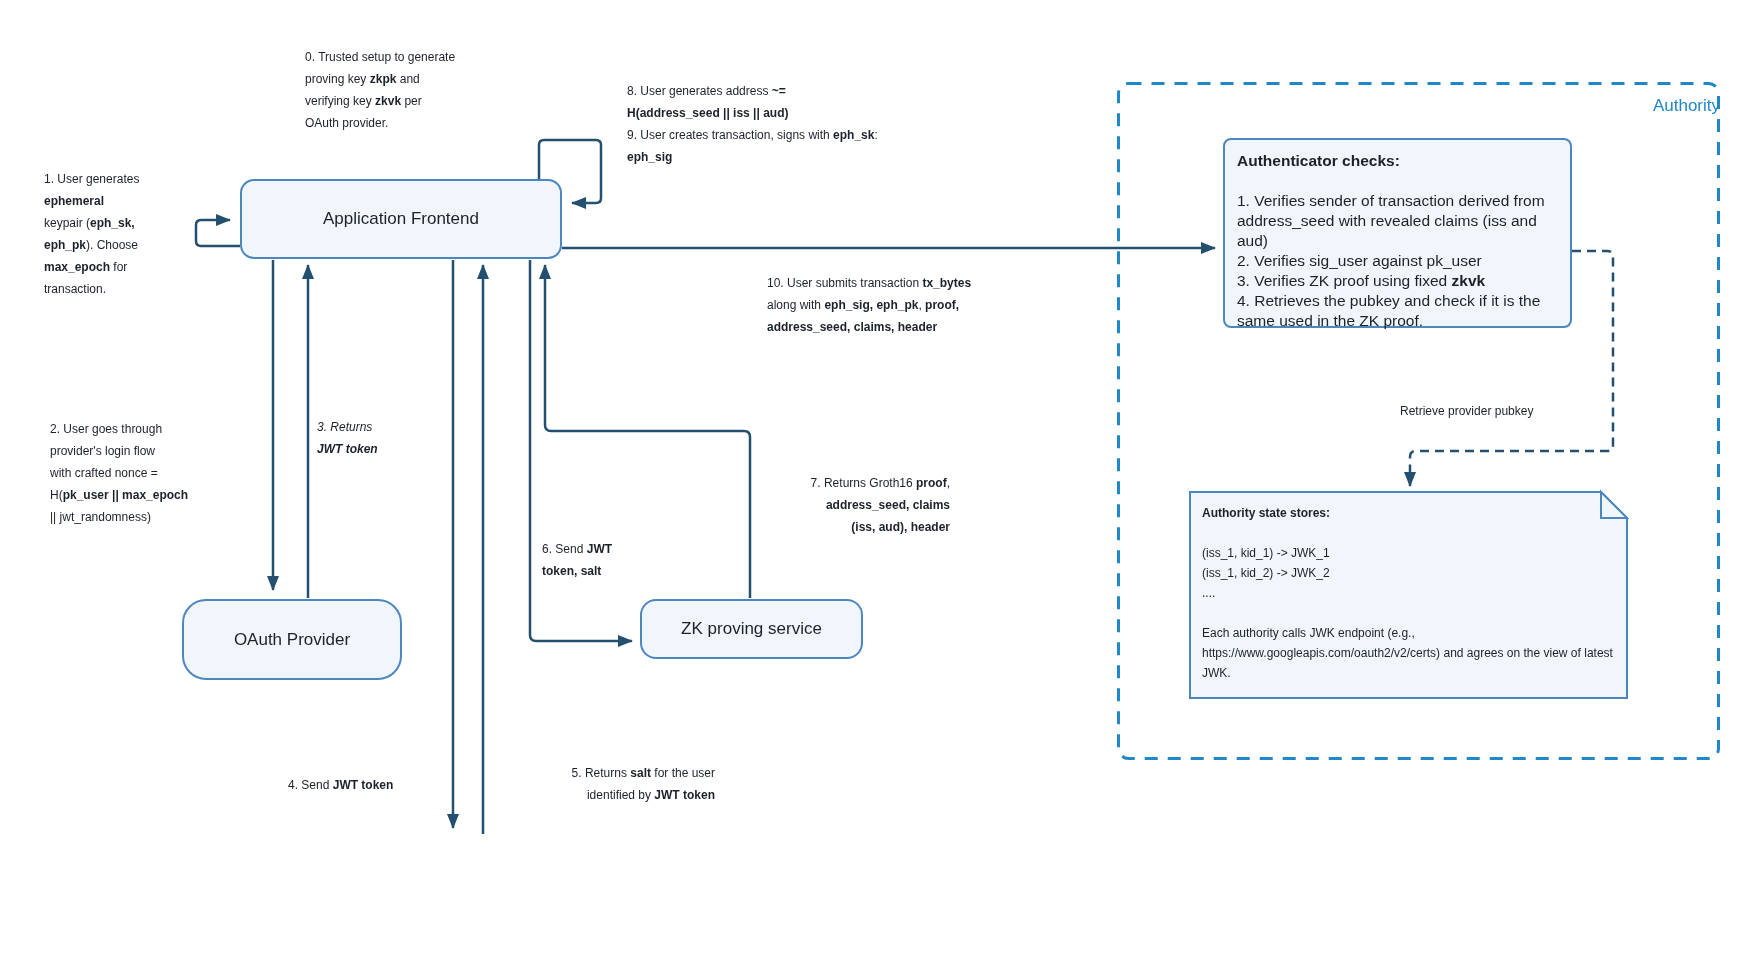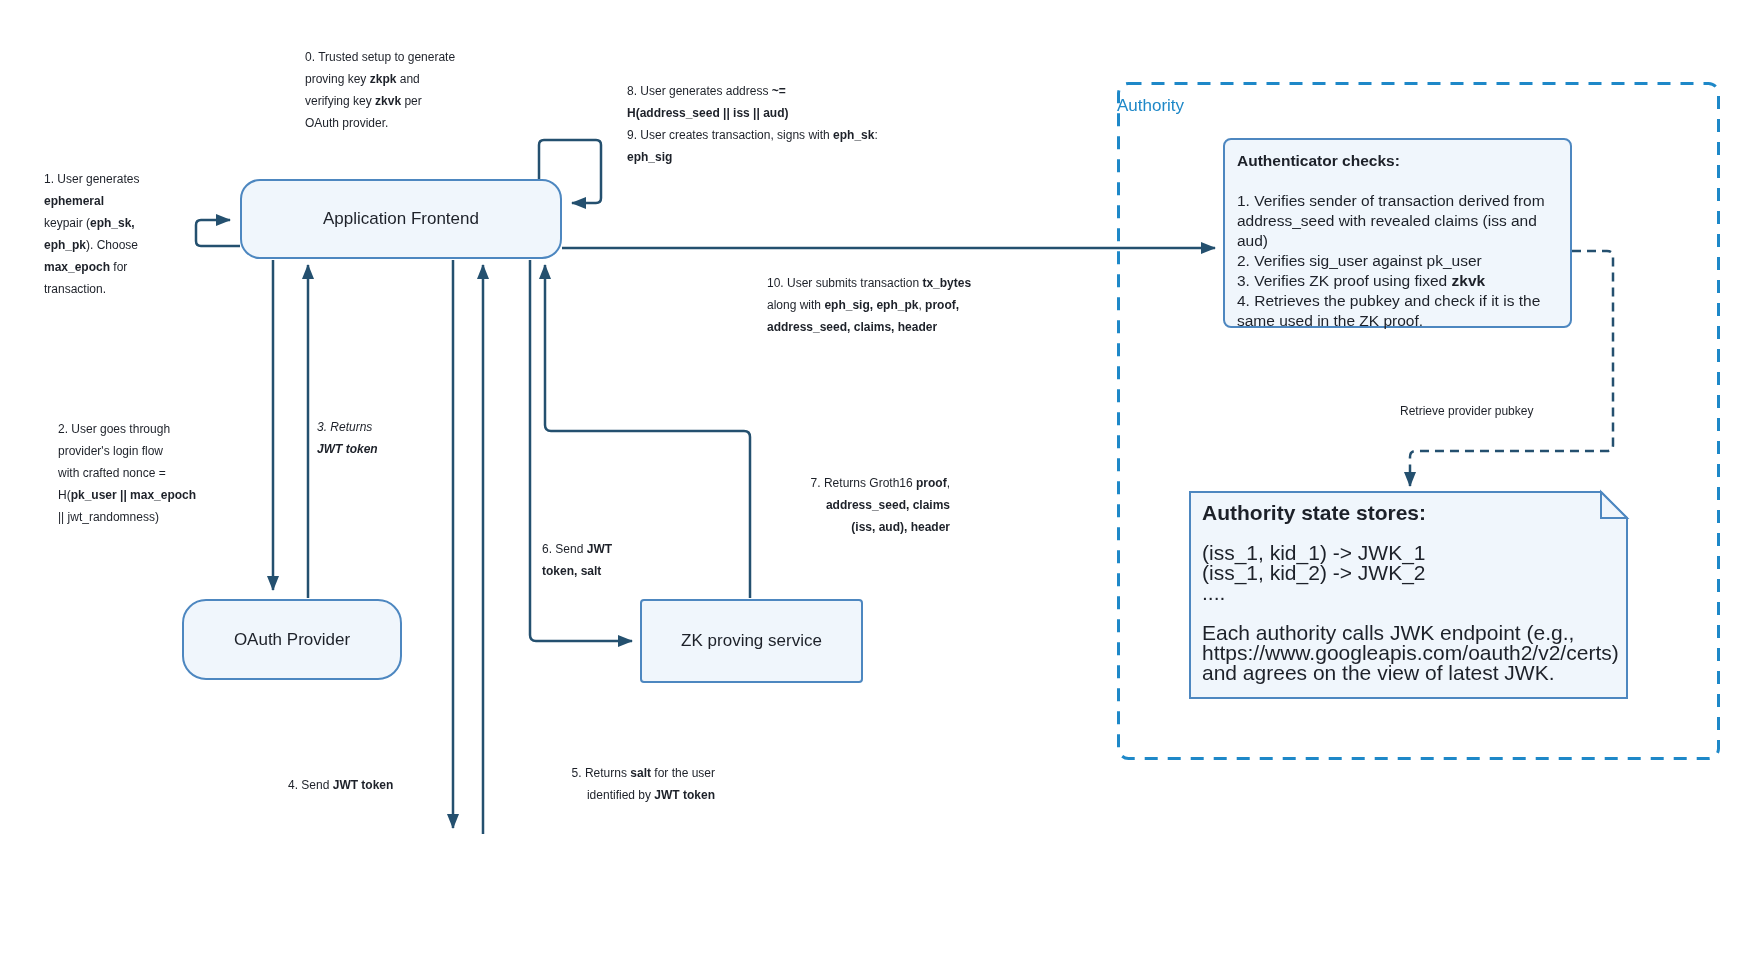--- a/index.html
+++ b/index.html
@@ -15,31 +15,31 @@
   .note-shape path{stroke:var(--node-border,#4d87c0);stroke-width:2;fill:var(--node-fill,#f0f6fc);}
   .node{
     position:absolute;box-sizing:border-box;background:var(--node-fill,#f0f6fc);
     border:2.5px solid var(--node-border,#4d87c0);display:flex;align-items:center;justify-content:center;
     font-size:17px;text-align:center;
   }
   .lbl{position:absolute;white-space:pre-line;font-size:12px;line-height:22px;}
   .lbl.center{text-align:right;}
   .b{font-weight:700;}
   .authority-title{
-    position:absolute;left:1117px;top:96px;width:603px;text-align:left;
+    position:absolute;left:1117px;top:96px;width:603px;text-align:right;
     color:var(--authority,#1e88c8);font-size:17px;
   }
   .bigbox{
     position:absolute;box-sizing:border-box;background:var(--node-fill,#f0f6fc);
     border:2.5px solid var(--node-border,#4d87c0);border-radius:8px;
     padding:11px 12px;font-size:15.5px;line-height:20px;white-space:pre-line;
   }
   .note-text{
     position:absolute;left:1190px;top:492px;width:437px;box-sizing:border-box;
-    padding:11px 12px;font-size:21px;line-height:20px;white-space:pre-line;
+    padding:11px 12px;font-size:12px;line-height:20px;white-space:pre-line;
   }
 </style>
 </head>
 <body>
 
 <div id="canvas">
 
   <svg id="wires">
     <defs>
       <marker id="arrowhead" markerUnits="userSpaceOnUse" markerWidth="15" markerHeight="12" refX="14" refY="6" orient="auto">
@@ -68,29 +68,29 @@
 
     <path class="conn" d="M530,260 V635 Q530,641 536,641 H632" marker-end="url(#arrowhead)"></path>
 
     <path class="conn" d="M750,598 V437 Q750,431 744,431 H551 Q545,431 545,425 V265" marker-end="url(#arrowhead)"></path>
 
     <path class="conn" d="M562,248 H1215" marker-end="url(#arrowhead)"></path>
 
     <path class="conn dashed" d="M1572,251 H1607 Q1613,251 1613,257 V445 Q1613,451 1607,451 H1416 Q1410,451 1410,457 V486" marker-end="url(#arrowhead)"></path>
   </svg>
 
-  <div class="node" style="left:240px;top:179px;width:322px;height:80px;border-radius:20px;">
+  <div class="node" style="left:240px;top:179px;width:322px;height:80px;border-radius:14px;">
     <span>Application Frontend</span>
   </div>
 
   <div class="node" style="left:182px;top:599px;width:220px;height:81px;border-radius:24px;">
     <span>OAuth Provider</span>
   </div>
 
-  <div class="node" style="left:640px;top:599px;width:223px;height:84px;border-radius:4px;">
+  <div class="node" style="left:640px;top:599px;width:223px;height:60px;border-radius:16px;">
     <span>ZK proving service</span>
   </div>
 
 
   <div class="authority-title">Authority</div>
 
   <div class="bigbox" style="left:1223px;top:138px;width:349px;height:190px;"><span class="b">Authenticator checks:</span><span>
 
 1. Verifies sender of transaction derived from address_seed with revealed claims (iss and aud)
 2. Verifies sig_user against pk_user
@@ -110,21 +110,21 @@
   <div class="lbl" style="left:305px;top:46px;"><span>0. Trusted setup to generate
 proving key </span><span class="b">zkpk</span><span> and
 verifying key </span><span class="b">zkvk</span><span> per
 OAuth provider.</span></div>
   <div class="lbl" style="left:44px;top:168px;"><span>1. User generates
 </span><span class="b">ephemeral</span><span>
 keypair (</span><span class="b">eph_sk,</span><span>
 </span><span class="b">eph_pk</span><span>). Choose
 </span><span class="b">max_epoch</span><span> for
 transaction.</span></div>
-  <div class="lbl" style="left:58px;top:418px;"><span>2. User goes through
+  <div class="lbl" style="left:50px;top:418px;"><span>2. User goes through
 provider's login flow
 with crafted nonce =
 H(</span><span class="b">pk_user || max_epoch</span><span>
 || jwt_randomness)</span></div>
   <div class="lbl" style="left:317px;top:416px;font-style:italic;"><span>3. Returns
 </span><span class="b">JWT token</span></div>
   <div class="lbl" style="left:288px;top:774px;"><span>4. Send </span><span class="b">JWT token</span></div>
   <div class="lbl center" style="left:490px;top:762px;width:225px;"><span>5. Returns </span><span class="b">salt</span><span> for the user
 identified by </span><span class="b">JWT token</span></div>
   <div class="lbl" style="left:542px;top:538px;"><span>6. Send </span><span class="b">JWT</span><span>

